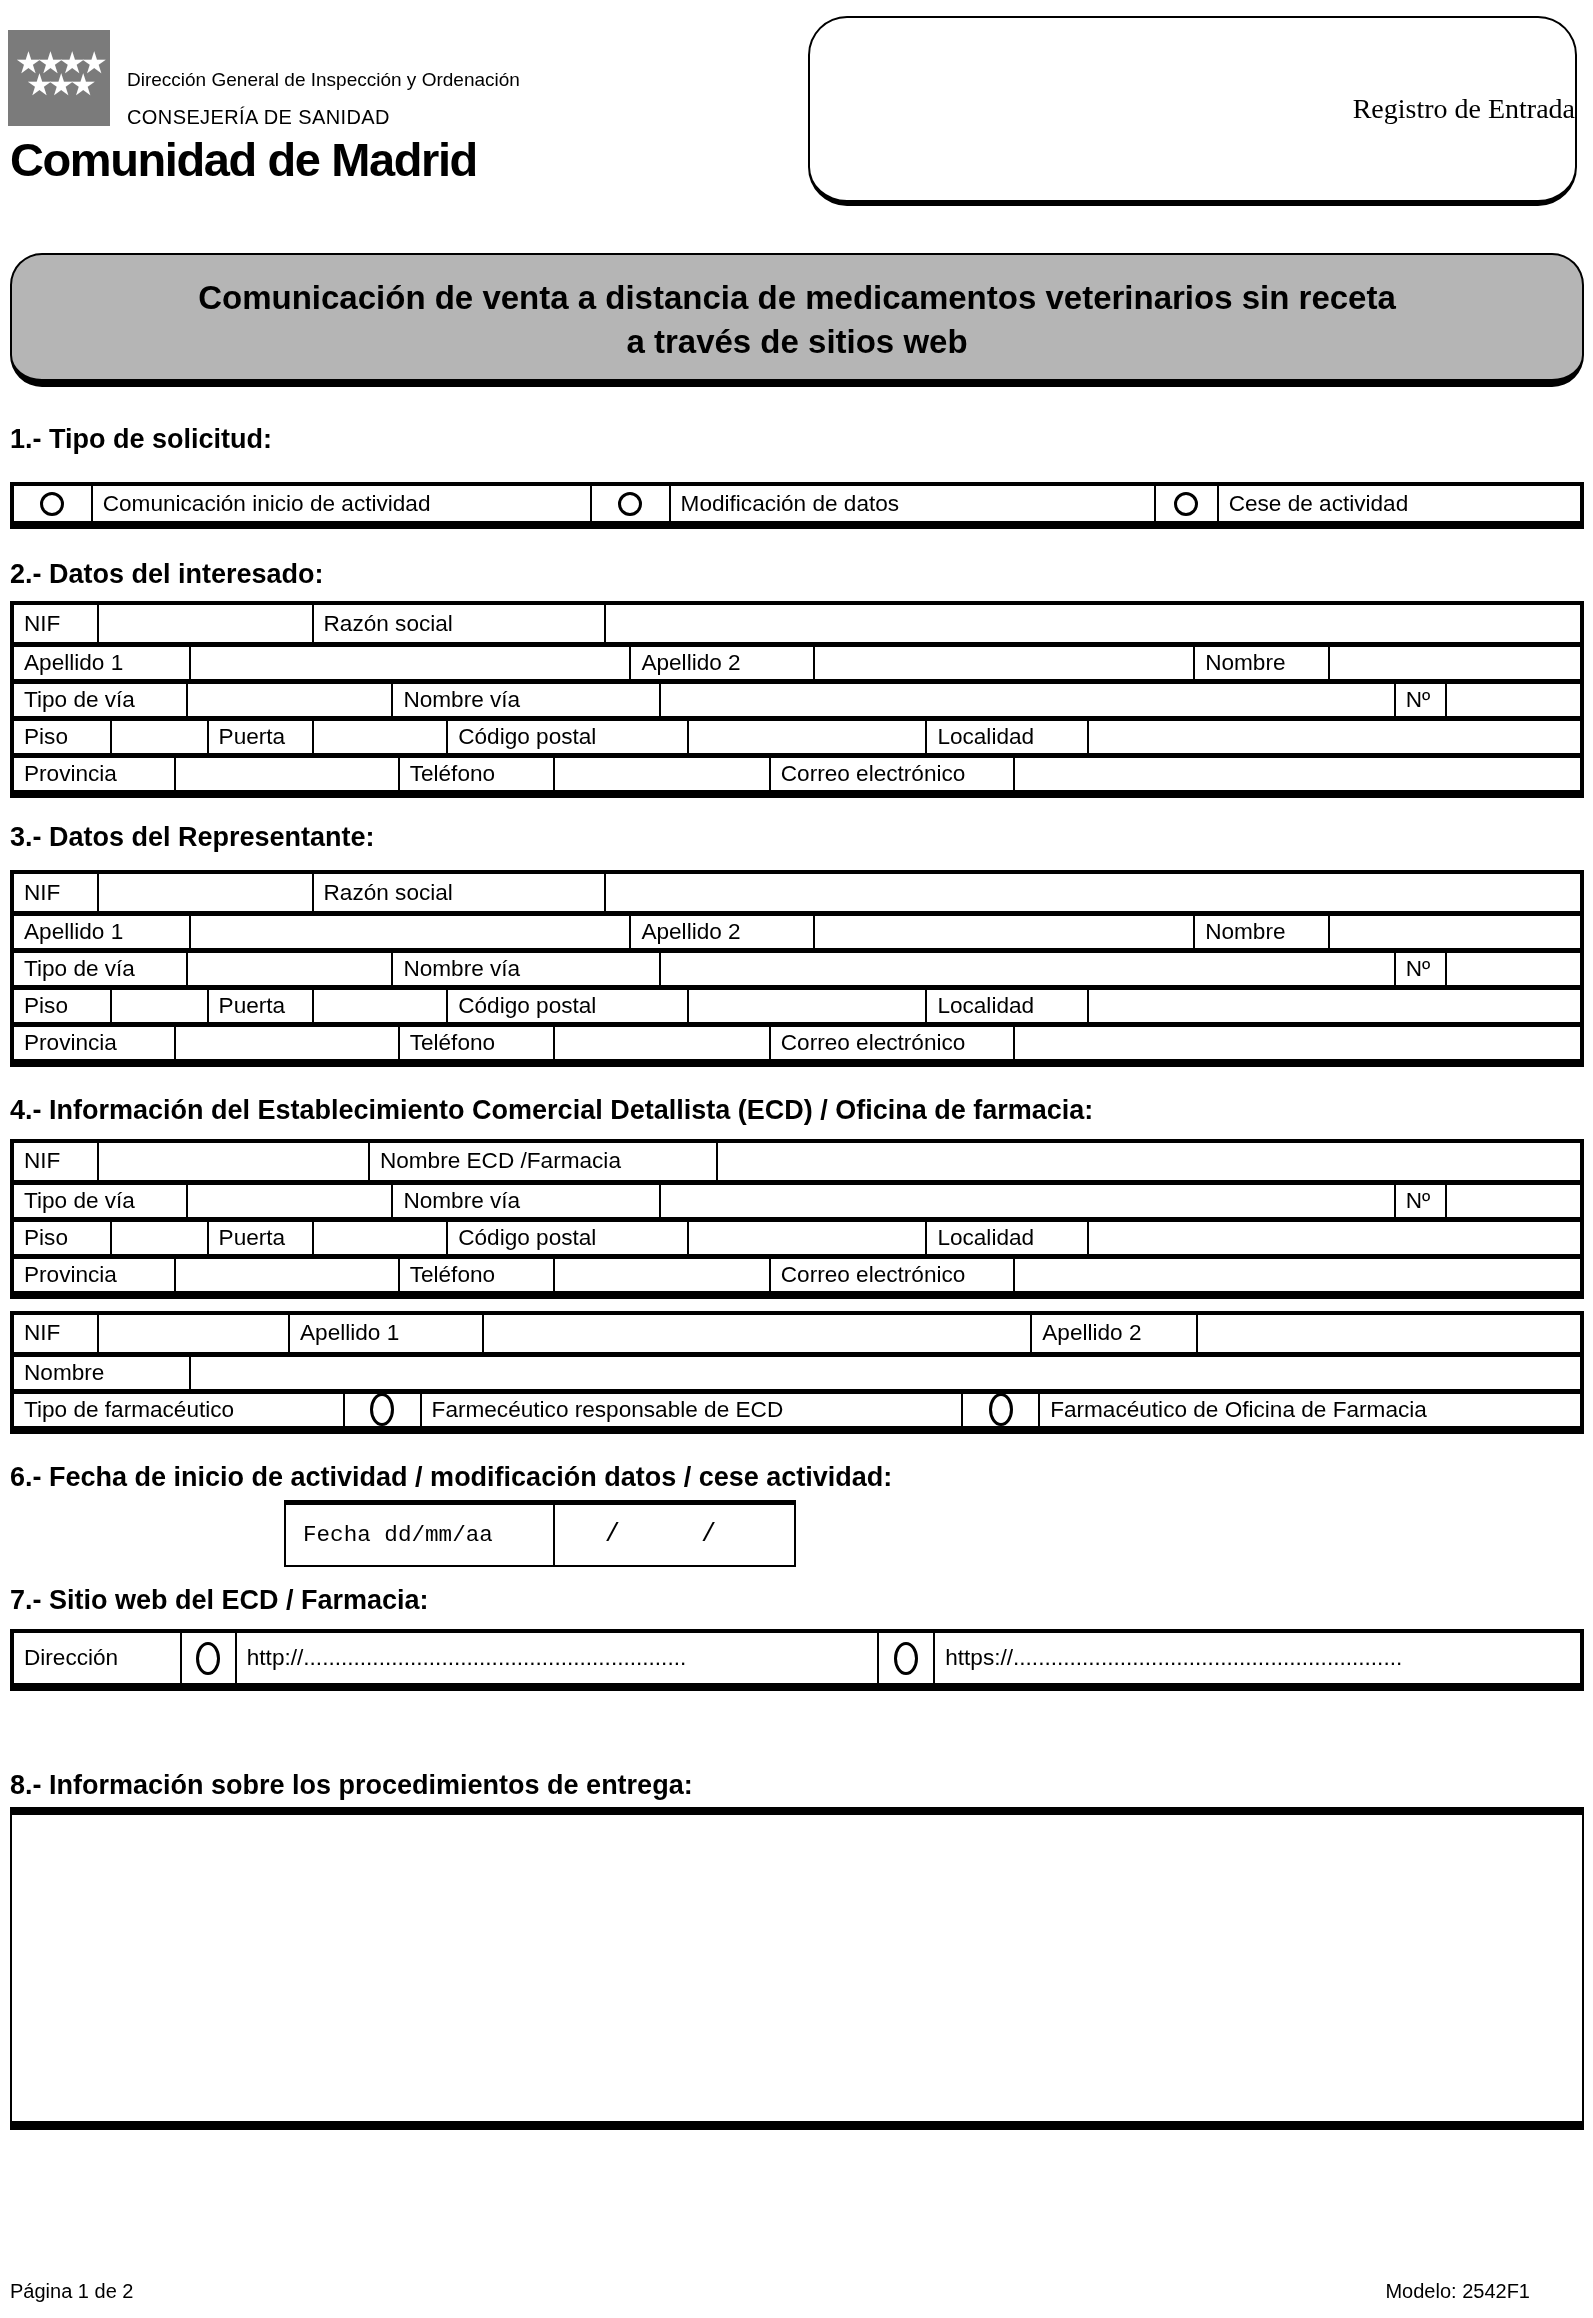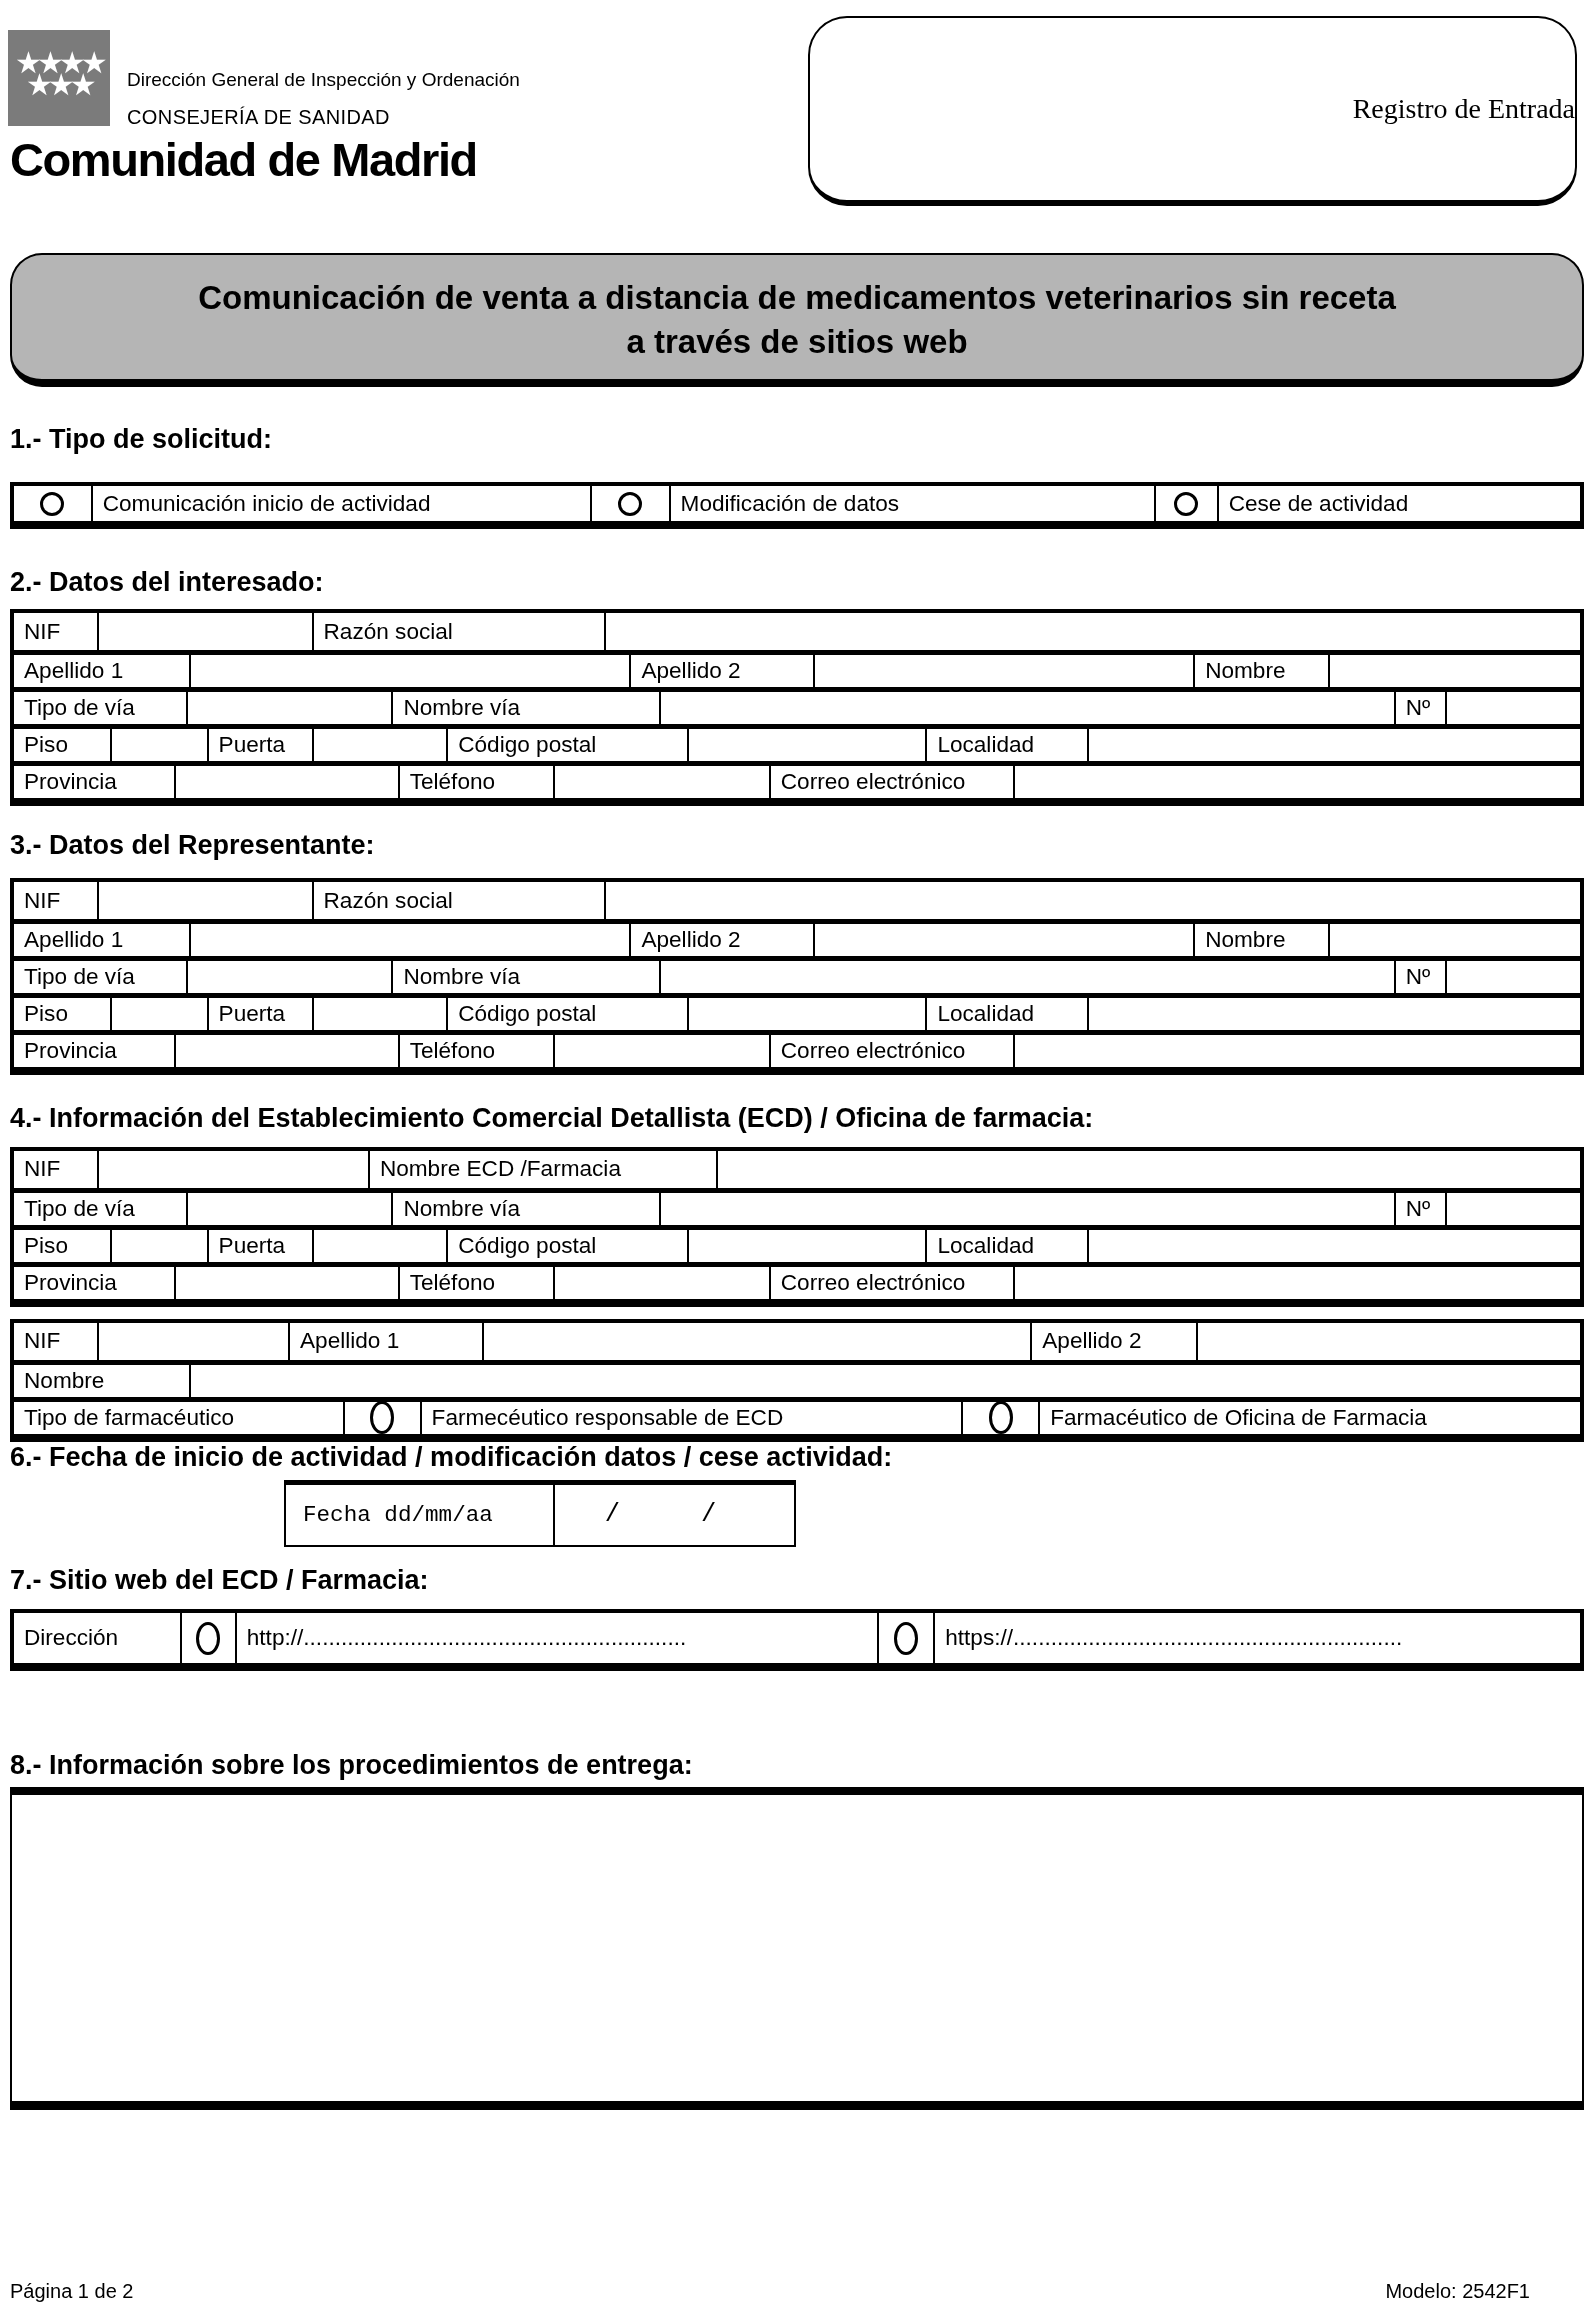--- a/index.html
+++ b/index.html
@@ -107,21 +107,21 @@
             <span class="radio"></span>
           </div>
         <div class="cell" style="width:31%">Modificación de datos</div>
         <div class="cell c-radio" style="width:4%">
             <span class="radio"></span>
           </div>
         <div class="cell c-fill">Cese de actividad</div>
       </div>
     </div>
 
-    <h2 class="sec" style="margin-top:38px">2.- Datos del interesado:</h2>
+    <h2 class="sec" style="margin-top:30px">2.- Datos del interesado:</h2>
     <div class="tbl" style="margin-top:11.3px">
       <div class="row">
         <div class="cell" style="width:5.3%">NIF</div>
         <div class="cell c-blank" style="width:13.7%"></div>
         <div class="cell" style="width:18.7%">Razón social</div>
         <div class="cell c-blank c-fill"></div>
       </div>
       <div class="row">
         <div class="cell" style="width:11.2%">Apellido 1</div>
         <div class="cell c-blank" style="width:28.1%"></div>
@@ -257,21 +257,21 @@
             <span class="radio tall"></span>
           </div>
         <div class="cell" style="width:34.6%">Farmecéutico responsable de ECD</div>
         <div class="cell c-radio" style="width:4.9%">
             <span class="radio tall"></span>
           </div>
         <div class="cell c-fill">Farmacéutico de Oficina de Farmacia</div>
       </div>
     </div>
 
-    <h2 class="sec" style="">6.- Fecha de inicio de actividad / modificación datos / cese actividad:</h2>
+    <h2 class="sec" style="margin-top:28px">6.- Fecha de inicio de actividad / modificación datos / cese actividad:</h2>
     <div class="datebox" style="margin-top:7px">
       <div class="dlabel">Fecha dd/mm/aa</div>
       <div class="dvalue">
         <span>/</span>
         <span>/</span>
       </div>
     </div>
 
     <h2 class="sec" style="margin-top:18px">7.- Sitio web del ECD / Farmacia:</h2>
     <div class="tbl t7" style="margin-top:13.4px">

